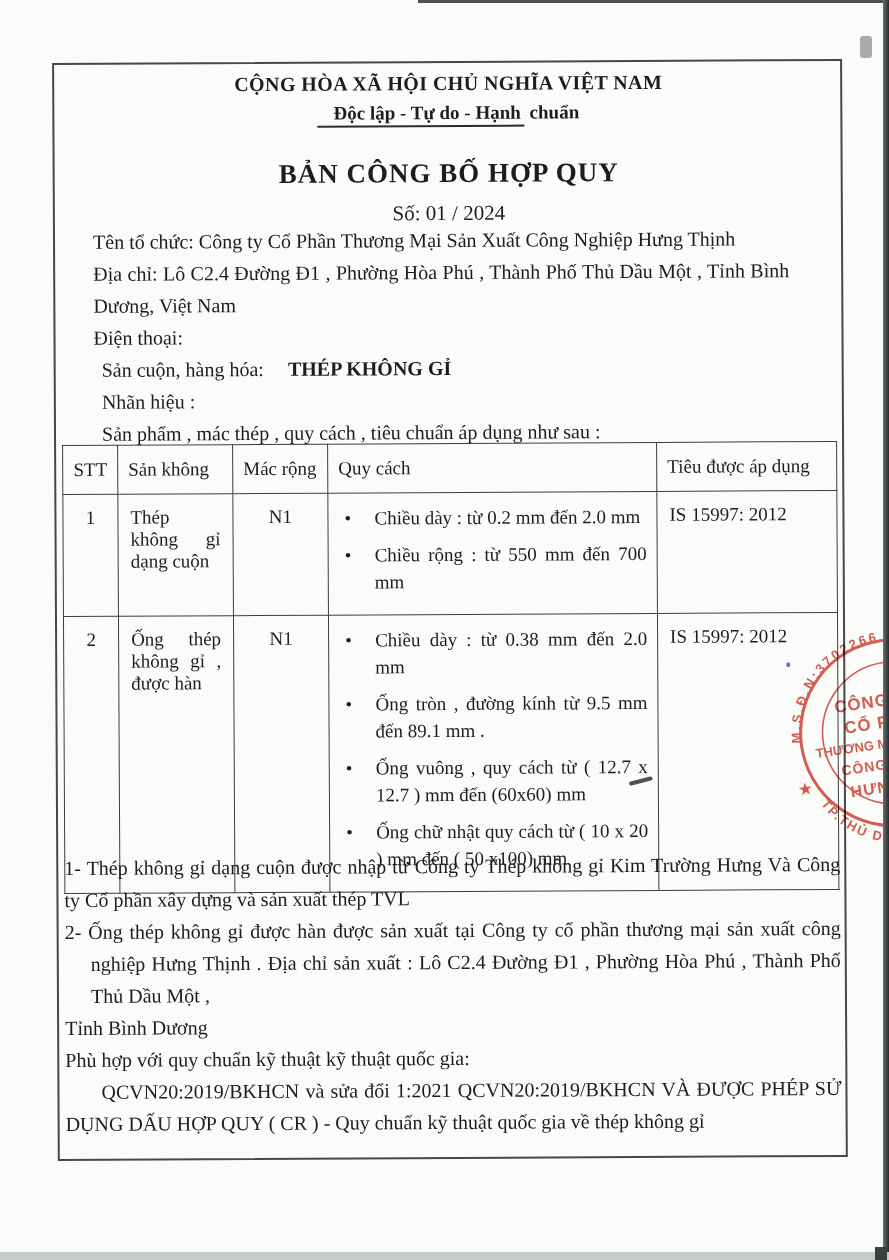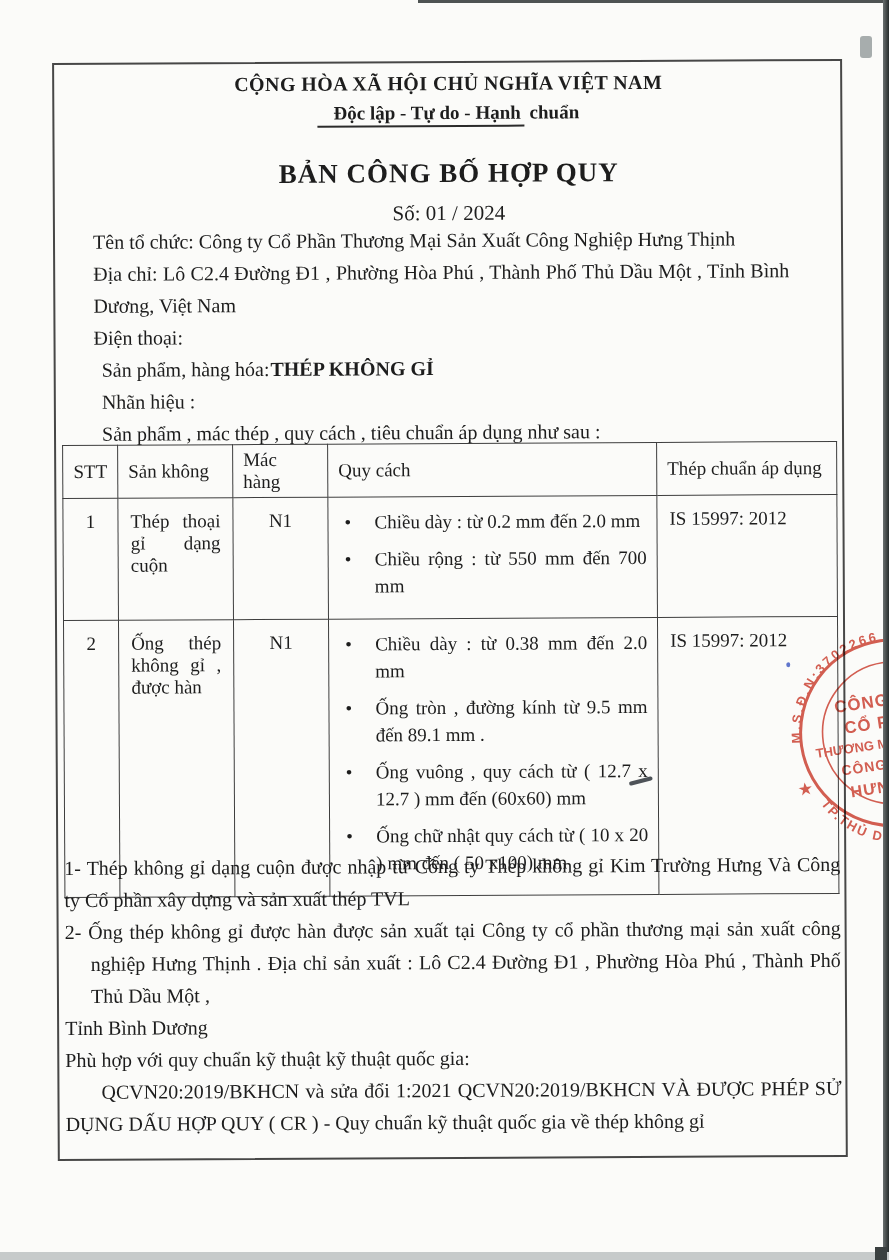--- a/index.html
+++ b/index.html
@@ -14,21 +14,21 @@
   .nh2{margin:7px 0 0 0;font-size:19px;font-weight:bold;}
   .nh2 .underlined{border-bottom:2px solid #2b2b2b;padding:0 4px 2px 16px;}
   .doc-title{margin:34px 0 0 0;font-size:27px;font-weight:bold;letter-spacing:1px;}
   .doc-number{margin:12px 0 0 0;font-size:21px;}
   
   .info{position:absolute;left:95px;top:224px;width:696px;font-size:20px;line-height:32px;}
   .info p{margin:0;}
   .info .ind{padding-left:8px;}
   .just{text-align:justify;}
   .bold{font-weight:bold;}
-  .gap{margin-left:1px;}
+  .gap{margin-left:24px;}
   
   .doc-table{position:absolute;left:63px;top:443px;width:774px;border-collapse:collapse;
     table-layout:fixed;font-size:19px;}
   .doc-table th,.doc-table td{border:1.5px solid #3e3e3e;}
   .doc-table th{font-weight:normal;text-align:left;height:40px;vertical-align:middle;
     padding:4px 10px;}
   .doc-table th.c-stt{text-align:right;padding:4px 10px;}
   .doc-table td{vertical-align:top;padding:12px 10px;}
   .doc-table td.c-stt{text-align:center;}
   .doc-table td.c-sp{text-align:justify;padding:12px 12px;}
@@ -75,46 +75,46 @@
     <p class="nh1">CỘNG HÒA XÃ HỘI CHỦ NGHĨA VIỆT NAM</p>
     <p class="nh2"><span class="underlined">Độc lập - Tự do - Hạnh</span> <span>chuẩn</span></p>
     <p class="doc-title">BẢN CÔNG BỐ HỢP QUY</p>
     <p class="doc-number">Số: 01 / 2024</p>
   </div>
 
   <div class="info">
     <p>Tên tổ chức: Công ty Cổ Phần Thương Mại Sản Xuất Công Nghiệp Hưng Thịnh</p>
     <p class="just">Địa chỉ: Lô C2.4 Đường Đ1 , Phường Hòa Phú , Thành Phố Thủ Dầu Một , Tỉnh Bình Dương, Việt Nam</p>
     <p>Điện thoại:</p>
-    <p class="ind"><span>Sản phẩm, hàng hóa:</span><span class="bold gap">THÉP KHÔNG GỈ</span></p>
+    <p class="ind"><span>Sản cuộn, hàng hóa:</span><span class="bold gap">THÉP KHÔNG GỈ</span></p>
     <p class="ind">Nhãn hiệu :</p>
     <p class="ind">Sản phẩm , mác thép , quy cách , tiêu chuẩn áp dụng như sau :</p>
   </div>
 
   <table class="doc-table">
     <colgroup>
       <col style="width:55px">
         <col style="width:115px">
         <col style="width:95px">
       <col style="width:329px">
         <col style="width:180px">
     </colgroup>
     <thead>
       <tr>
         <th class="c-stt">STT</th>
         <th>Sản không</th>
-        <th>Mác hàng</th>
+        <th>Mác rộng</th>
         <th>Quy cách</th>
-        <th>Thép chuẩn áp dụng</th>
+        <th>Tiêu được áp dụng</th>
       </tr>
     </thead>
     <tbody>
       <tr class="r1">
         <td class="c-stt">1</td>
-        <td class="c-sp">Thép thoại gỉ dạng cuộn</td>
+        <td class="c-sp">Thép không gỉ dạng cuộn</td>
         <td class="c-mt">N1</td>
         <td class="c-qc">
             <div class="qc-item">
               <span class="bullet">•</span>
               <span class="qc-text">Chiều dày : từ 0.2 mm đến 2.0 mm</span>
             </div>
             <div class="qc-item">
               <span class="bullet">•</span>
               <span class="qc-text">Chiều rộng : từ 550 mm đến 700 mm</span>
             </div>

